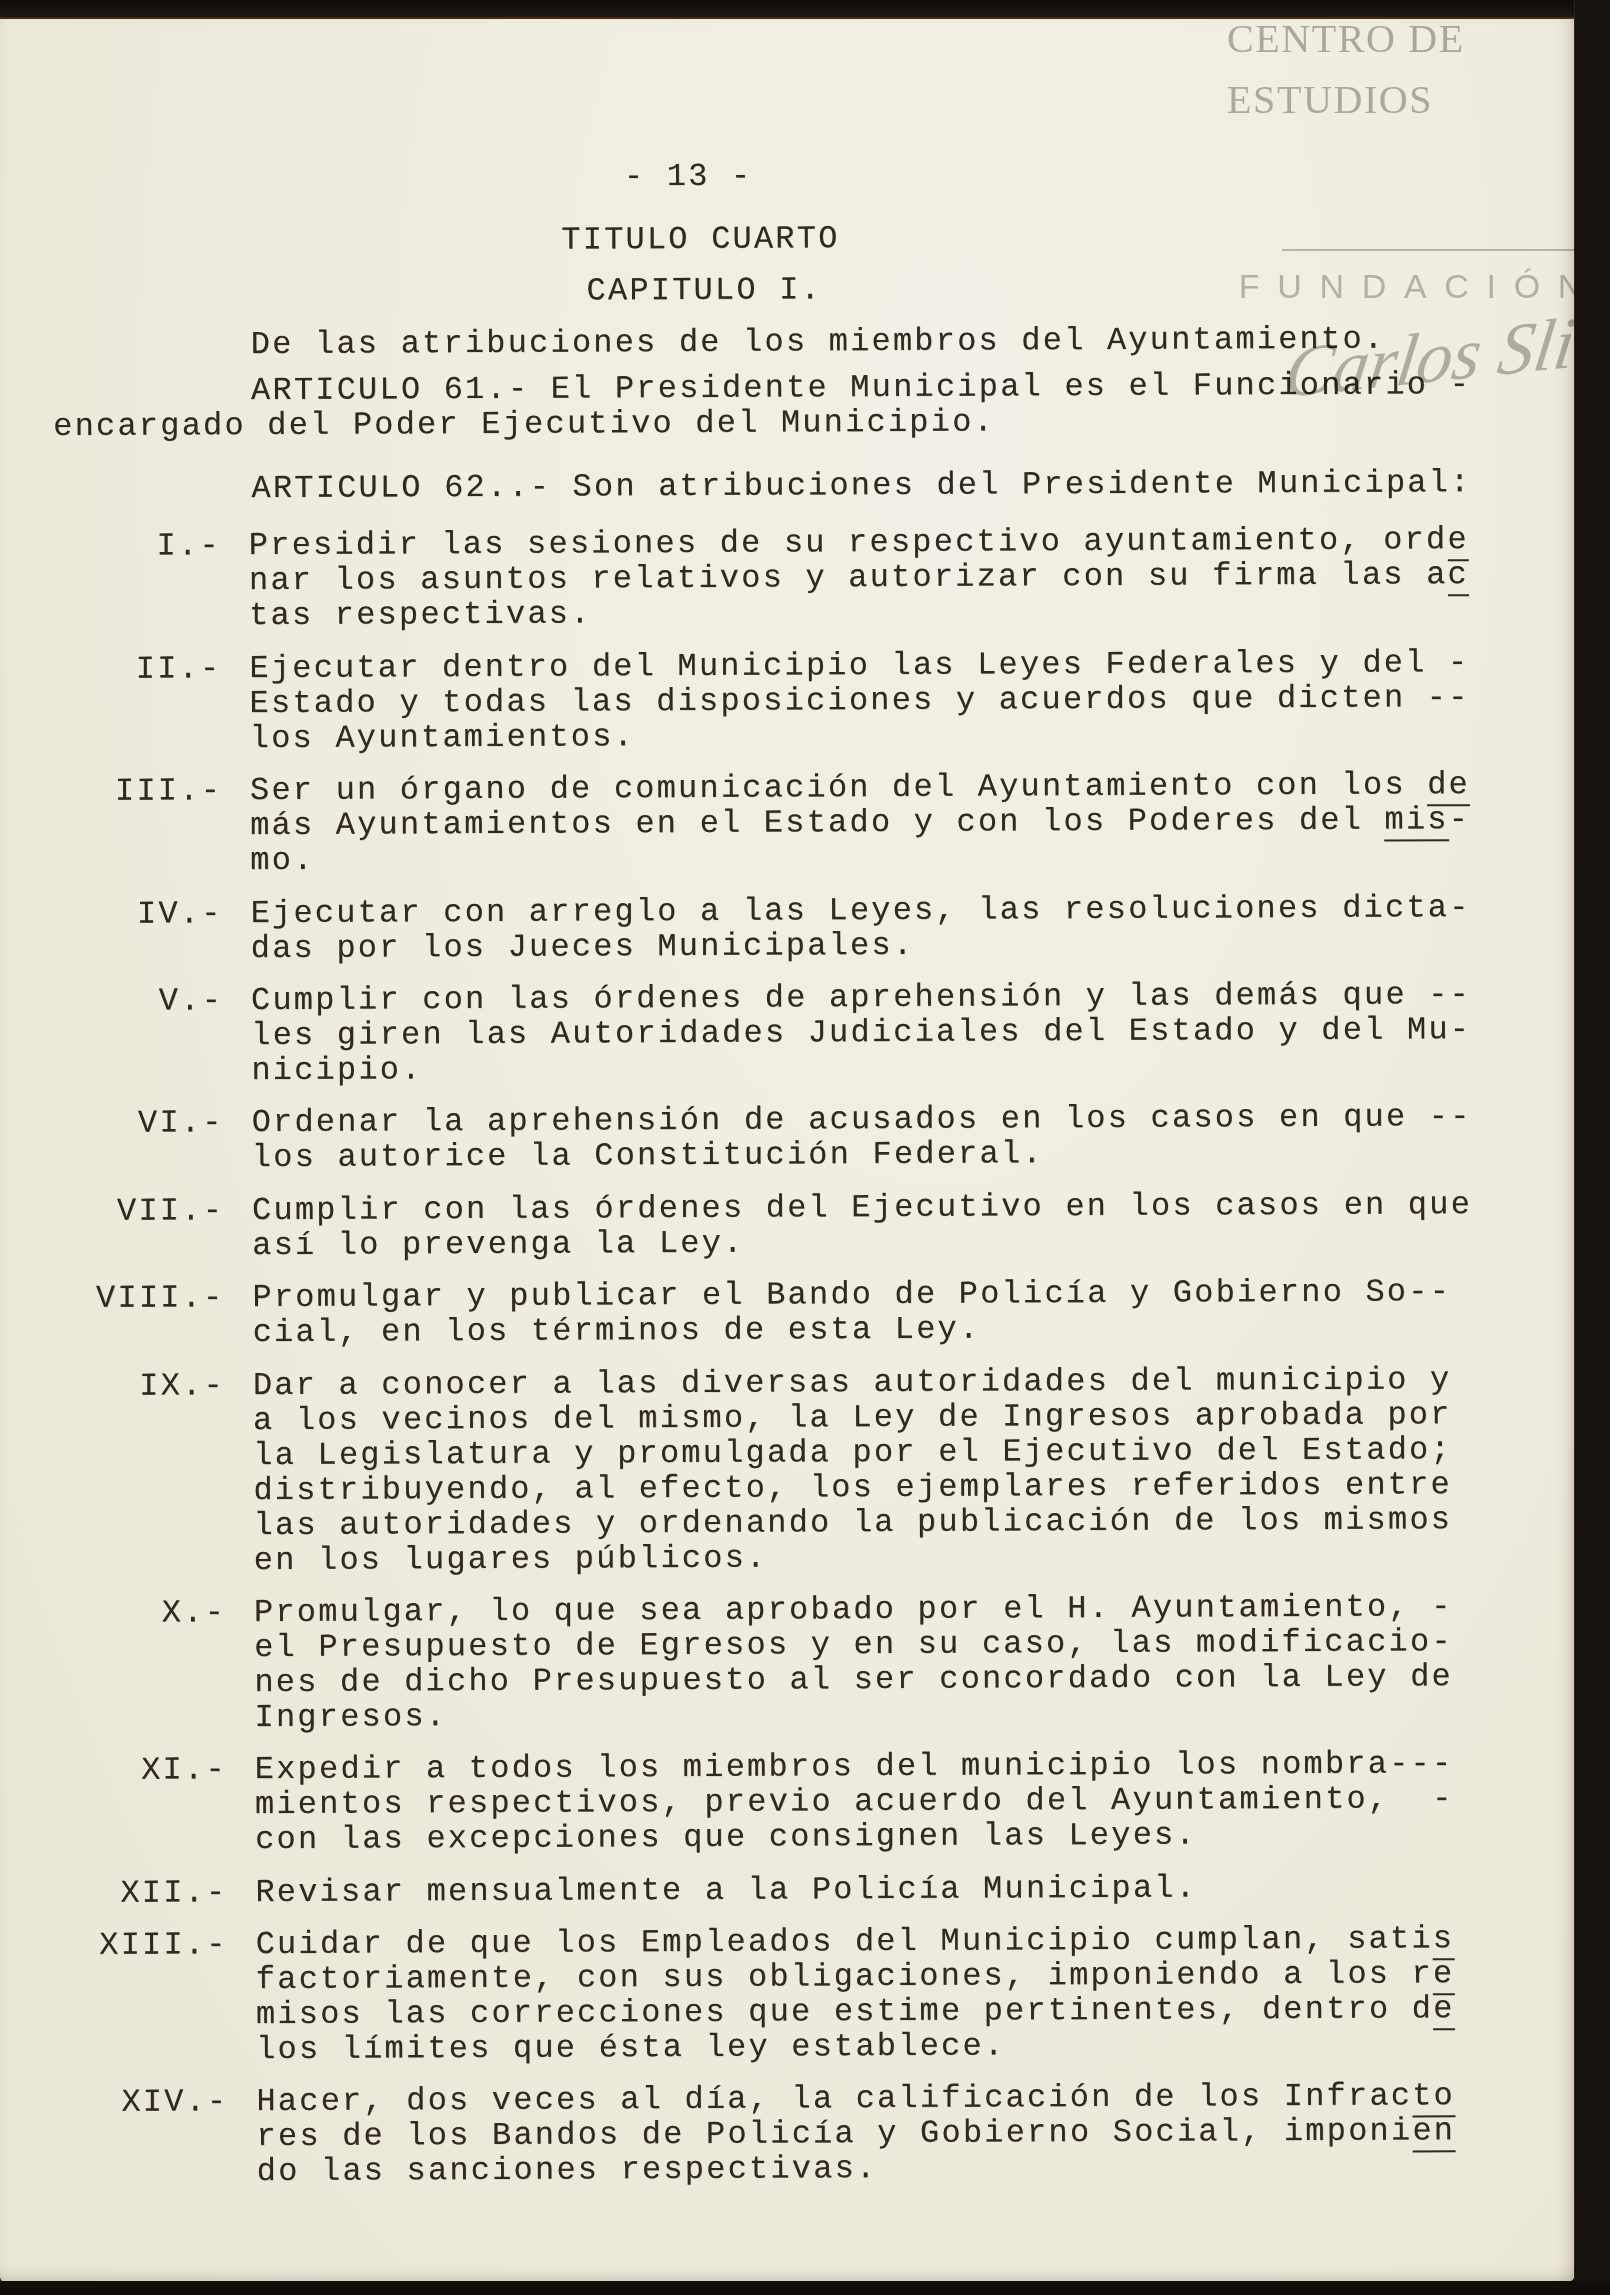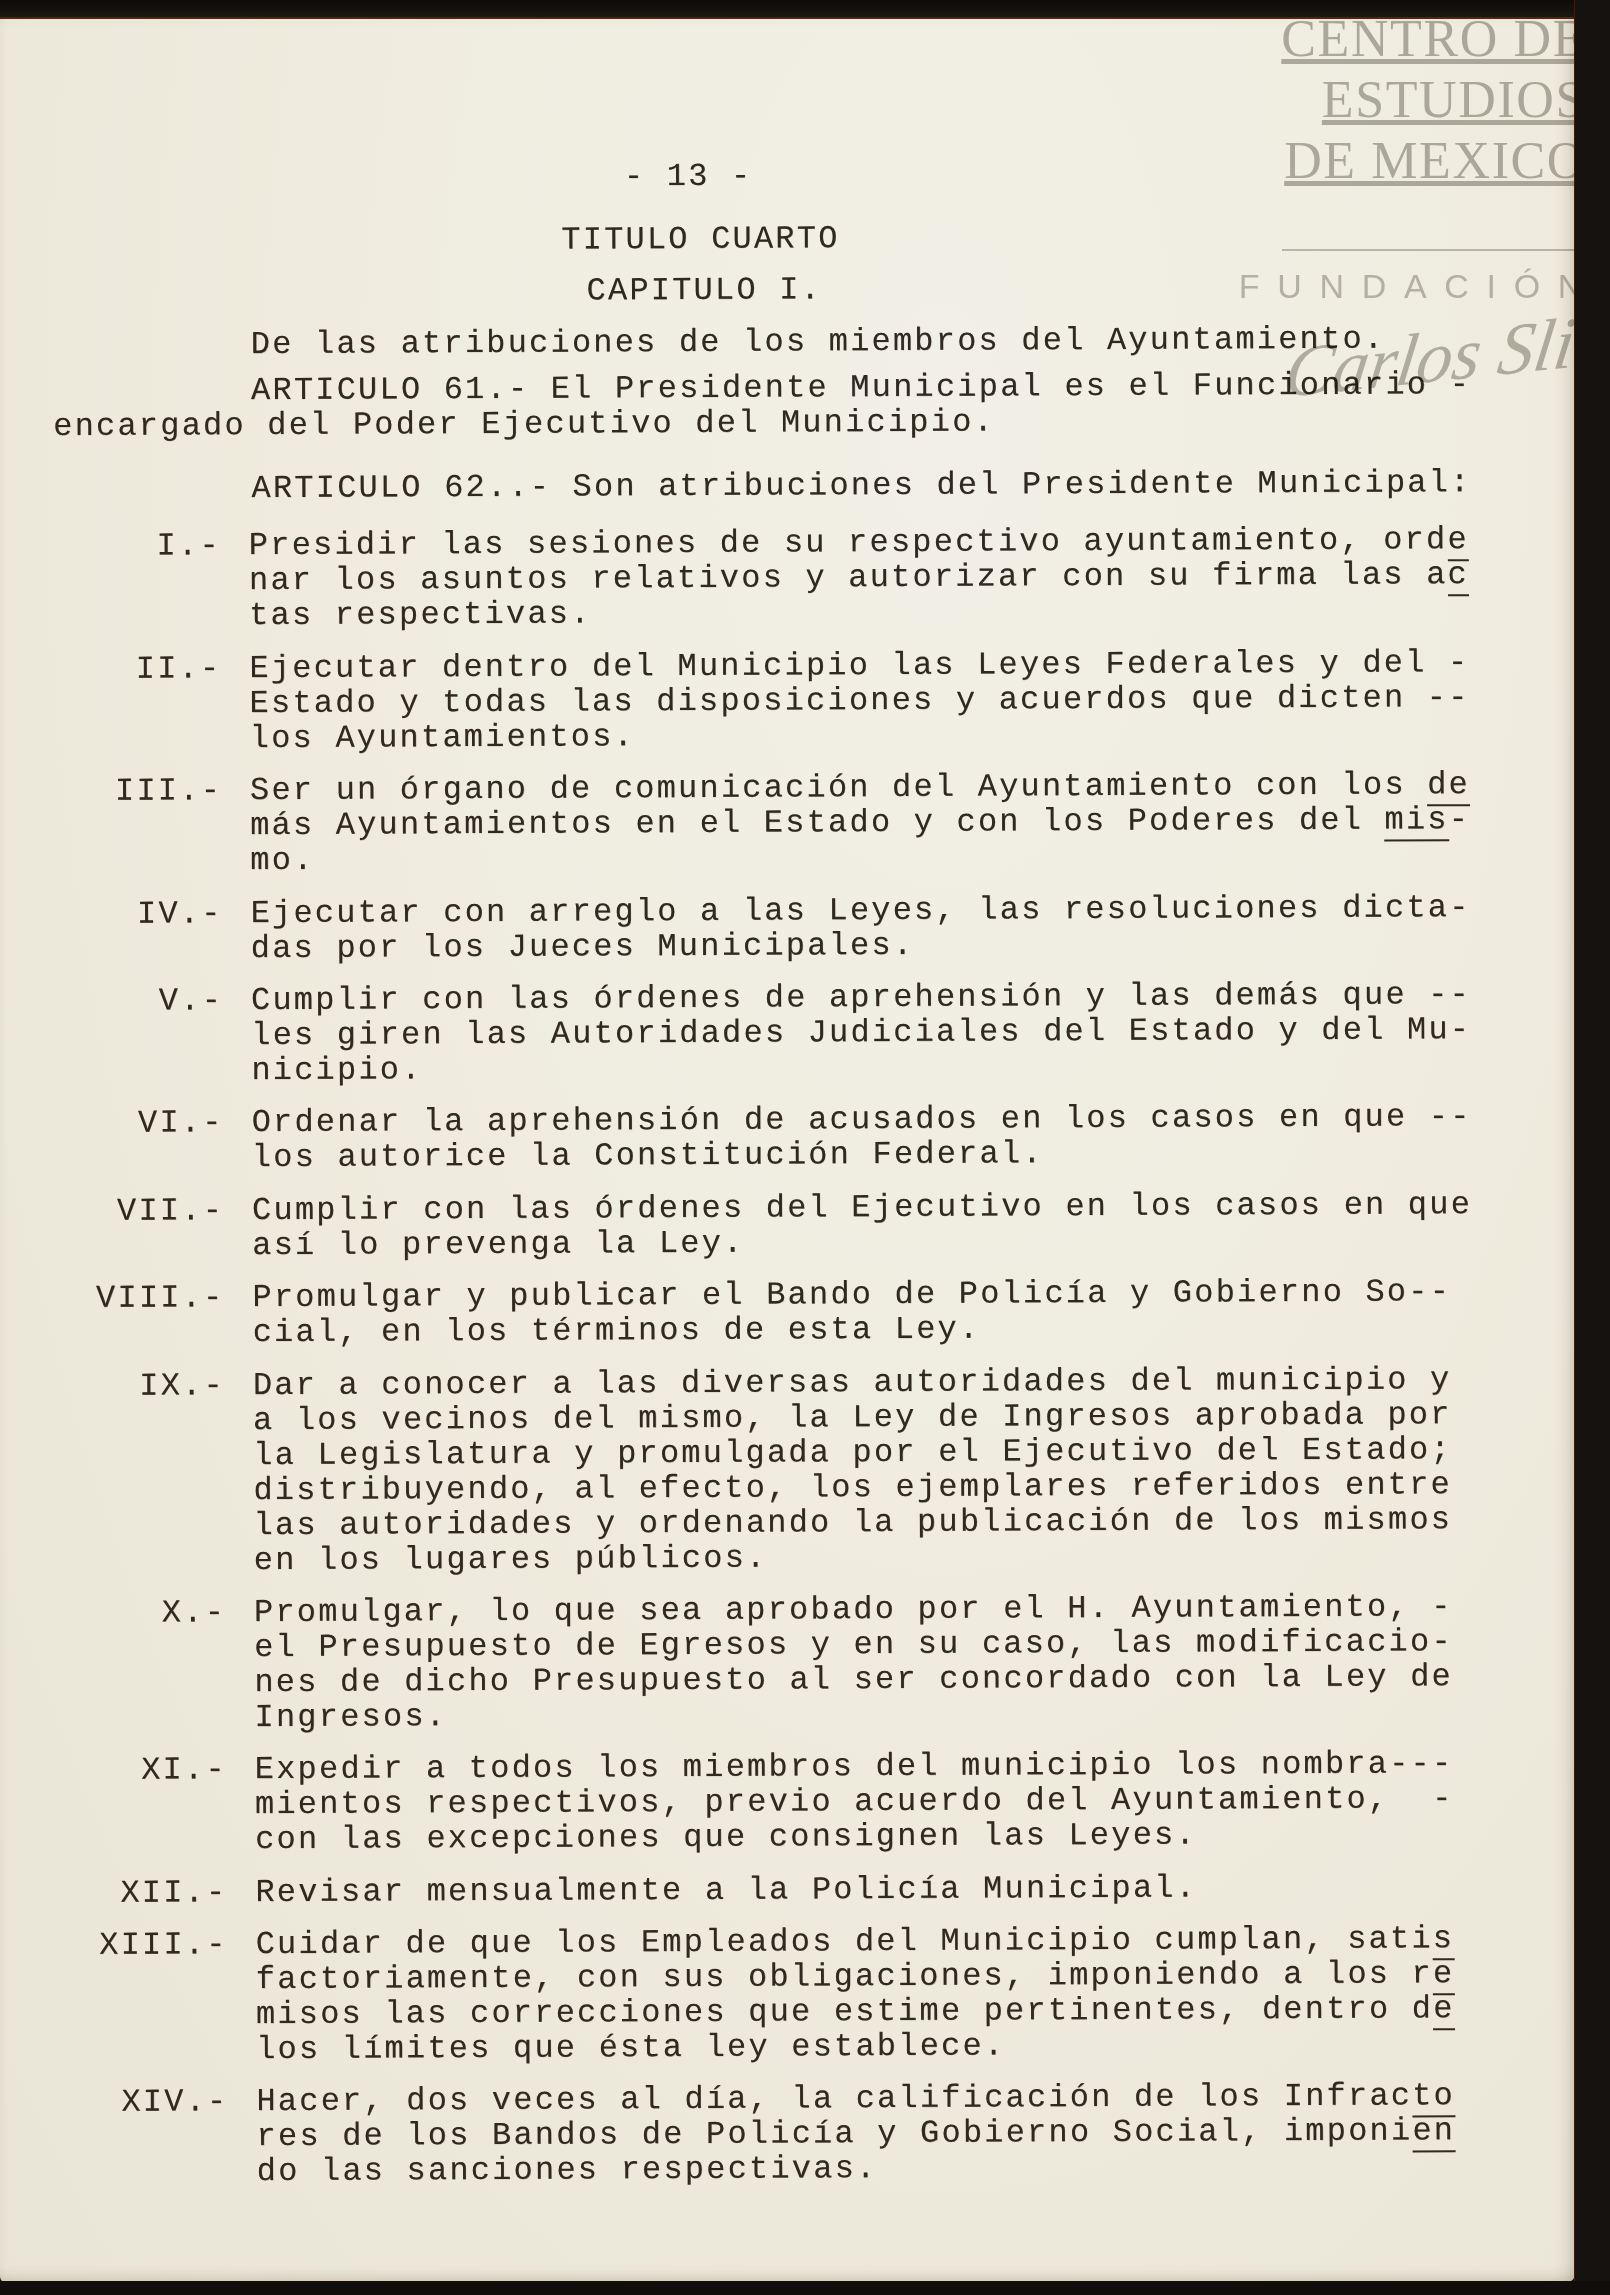--- a/index.html
+++ b/index.html
@@ -30,23 +30,23 @@
   .para.intro{margin-top:17px;}
   .para.art62{margin-top:28px;}
   .items{margin-top:22px;}
   .item{display:grid;grid-template-columns:247px 1fr;margin-bottom:17.4px;}
   .item .numeral{text-align:right;padding-right:28px;white-space:pre;}
   .u{border-bottom:2.7px solid currentColor;padding-bottom:0.5px;}
 
   
   .wm{position:absolute;z-index:3;top:0;right:0;width:381px;height:489px;pointer-events:none;
       mix-blend-mode:multiply;}
-  .wm-block{position:absolute;top:-8.7px;right:-11px;width:359px;text-align:right;
-            font-family:"Liberation Serif","DejaVu Serif",serif;font-size:52px;line-height:61px;
-            letter-spacing:1.6px;color:rgba(122,120,110,.55);text-decoration:underline;}
+  .wm-block{position:absolute;top:-8.7px;right:-11px;width:359px;text-align:left;
+            font-family:"Liberation Serif","DejaVu Serif",serif;font-size:40px;line-height:61px;
+            letter-spacing:1.6px;color:rgba(122,120,110,.55);}
   .wm-rule{position:absolute;top:233px;right:-22px;width:315px;height:2.2px;
            background:rgba(122,120,110,.45);}
   .wm-foundation{position:absolute;top:251px;right:-25px;white-space:nowrap;
                  font-family:"Liberation Sans","DejaVu Sans",sans-serif;font-size:34px;
                  letter-spacing:.52em;color:rgba(132,130,120,.52);}
   .wm-signature{position:absolute;top:298px;right:-52px;white-space:nowrap;
                 font-family:"Liberation Serif","DejaVu Serif",serif;font-style:italic;
                 font-size:72px;color:rgba(104,102,92,.46);
                 transform:rotate(-6deg) skewX(-14deg);}
 </style>
@@ -184,21 +184,20 @@
               <div class="line">do las sanciones respectivas.</div>
             </div>
           </div>
         </div>
     </div>
 
     <div class="wm">
       <div class="wm-block">
         <div>CENTRO DE</div>
         <div>ESTUDIOS</div>
-        <div>DE MEXICO</div>
       </div>
       <div class="wm-rule"></div>
       <div class="wm-foundation">FUNDACIÓN</div>
       <div class="wm-signature">Carlos Slim</div>
     </div>
 
   </div>
 
   <div class="edge-top"></div>
   <div class="edge-right"></div>

